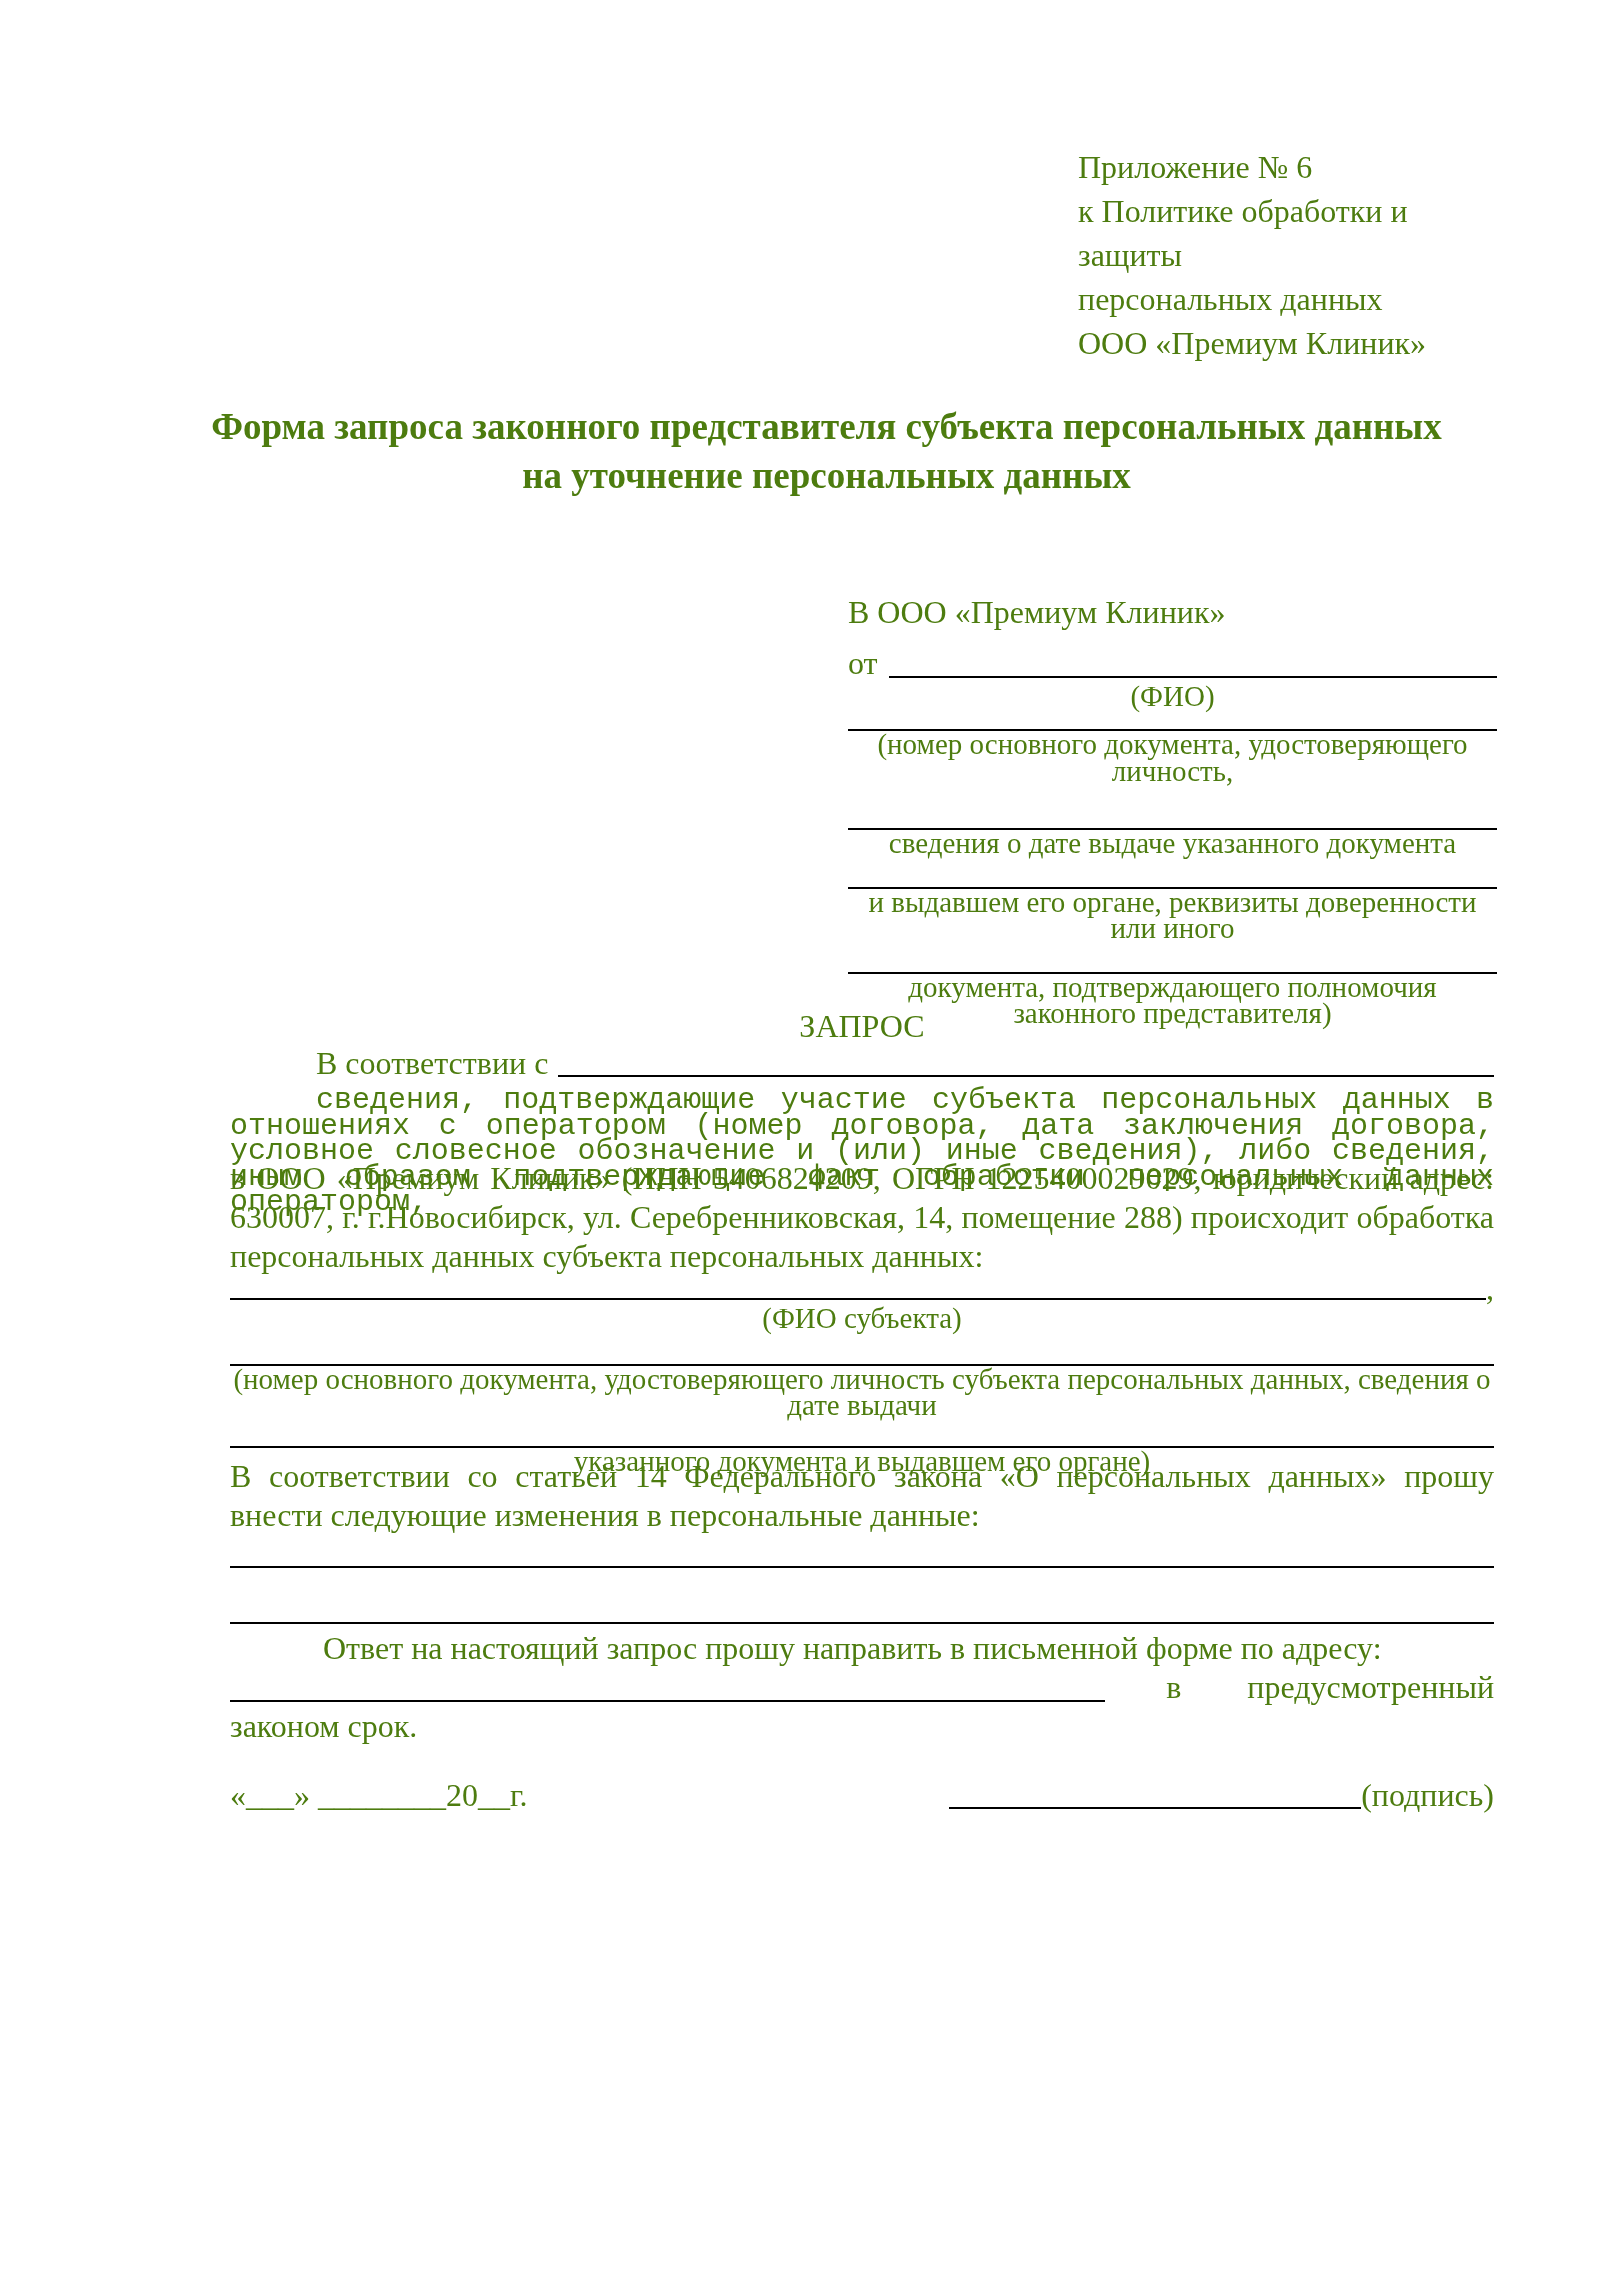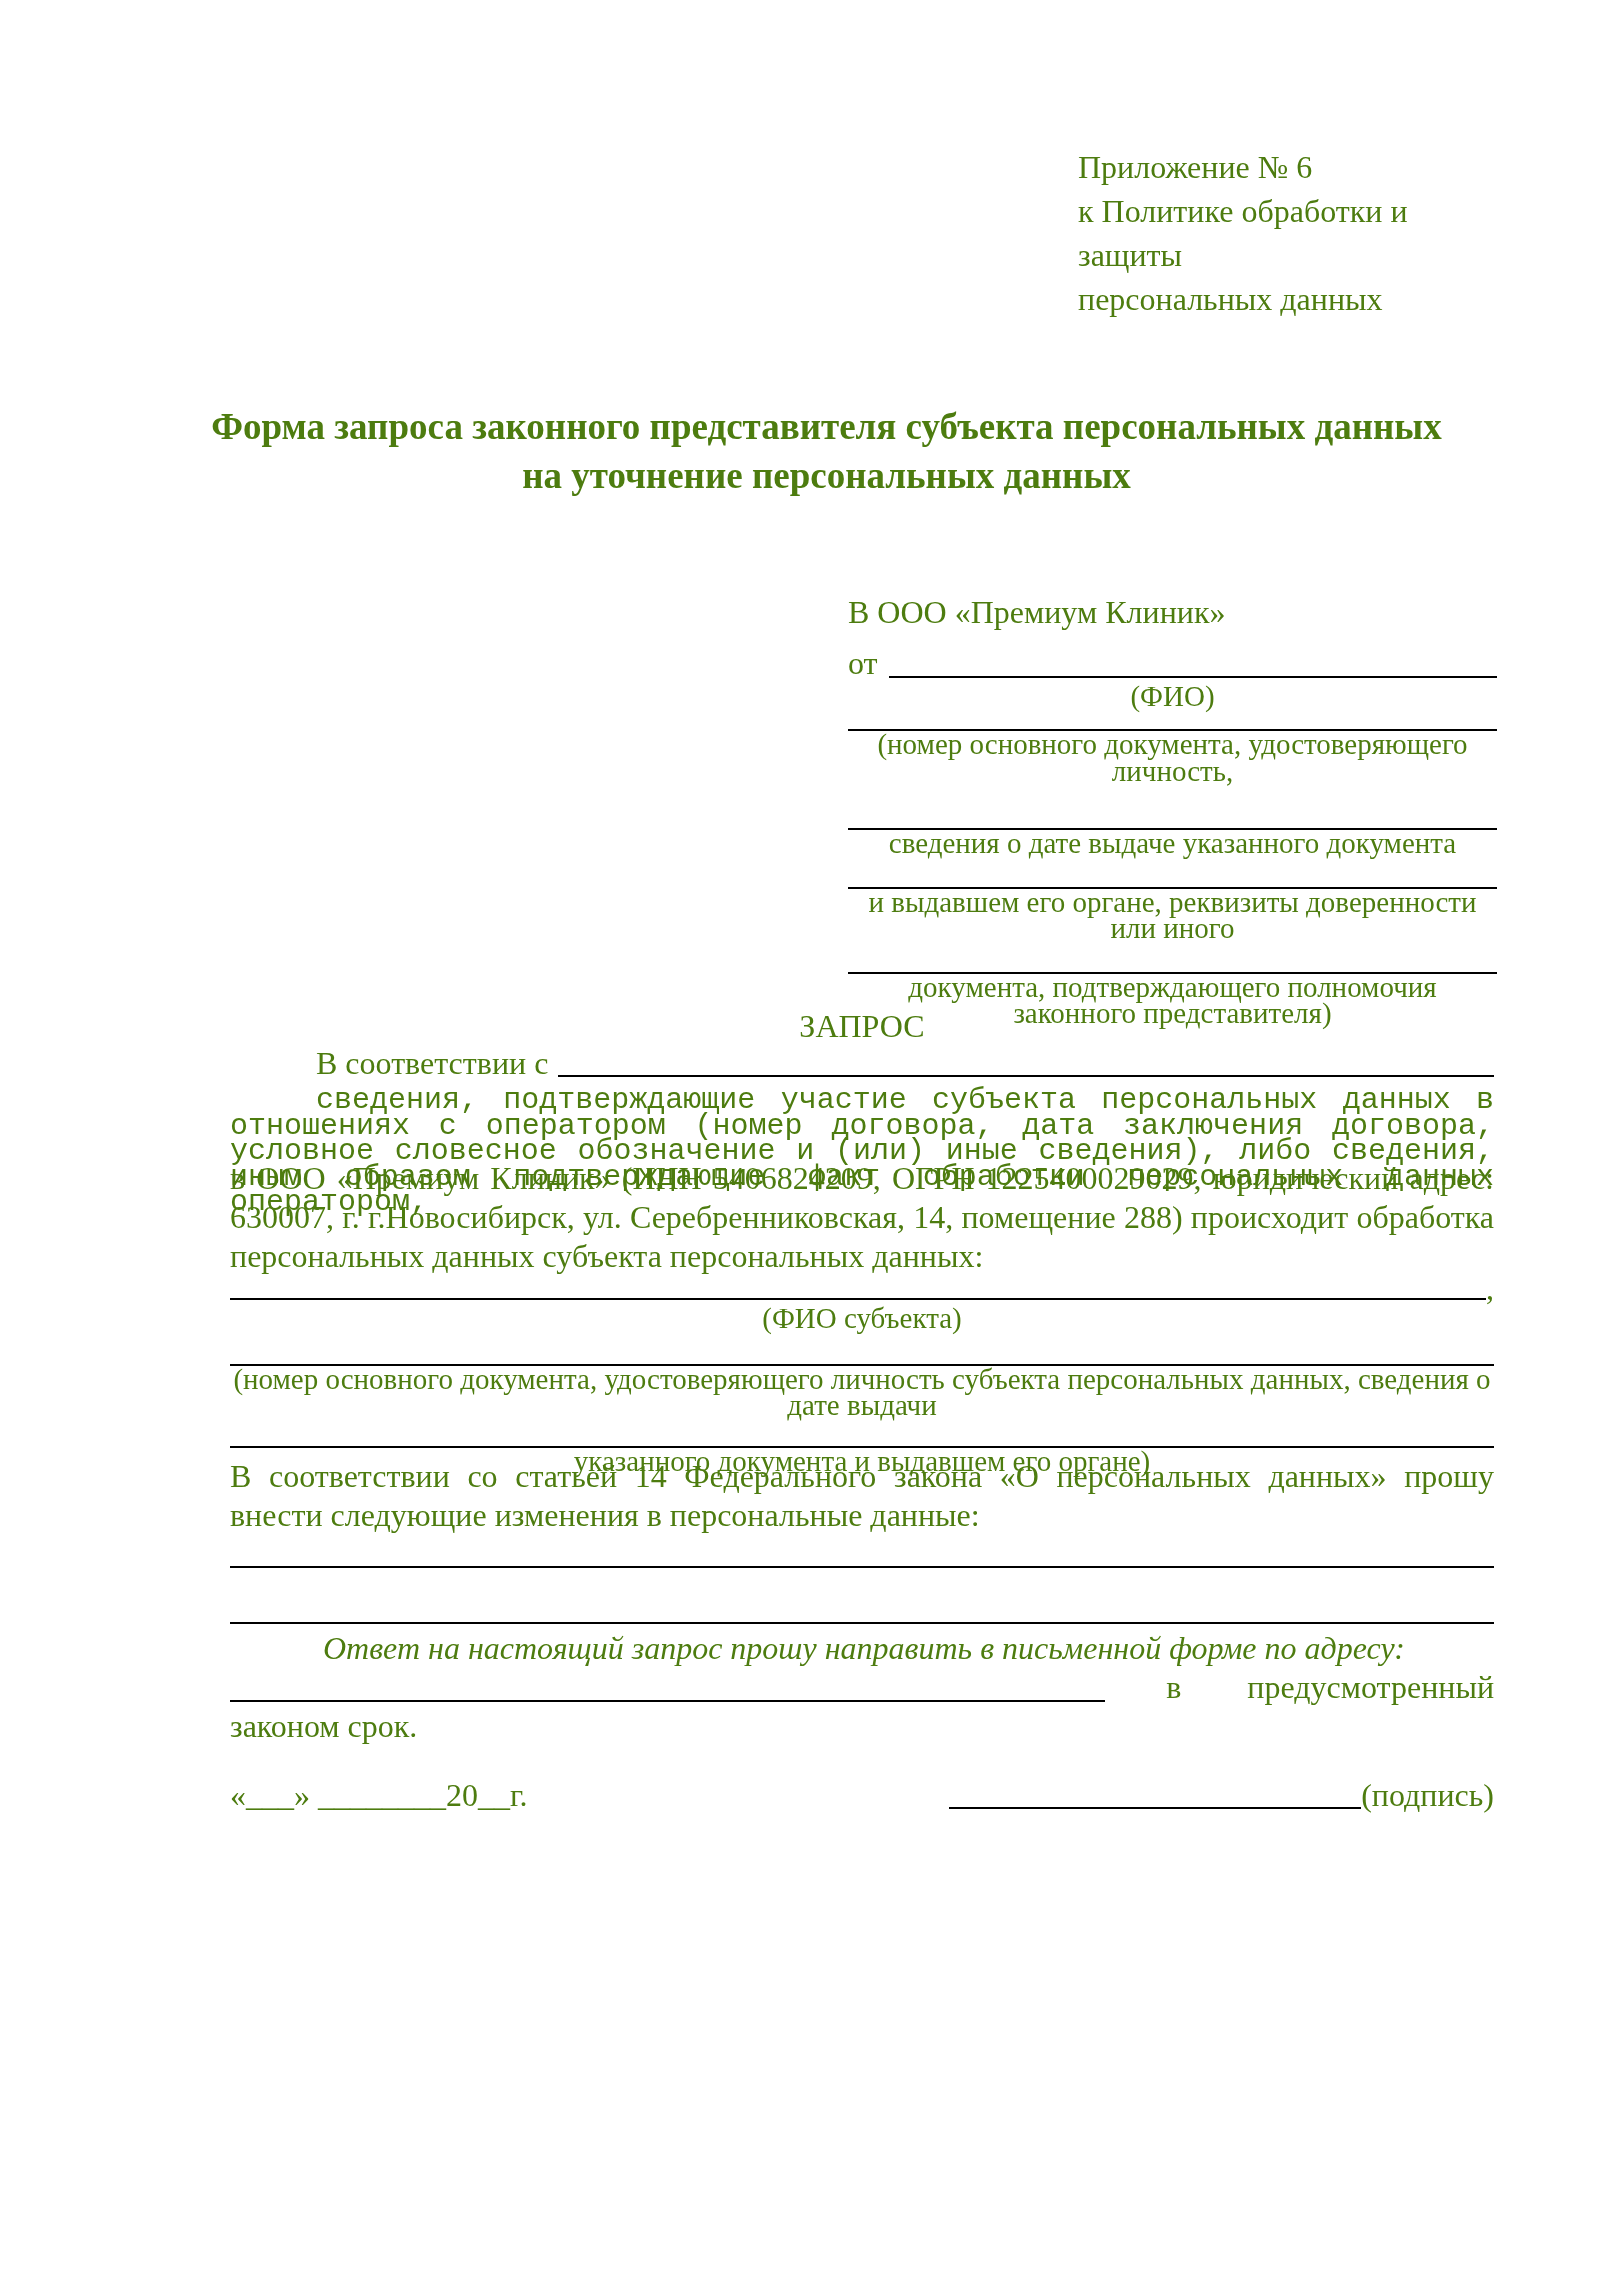--- a/index.html
+++ b/index.html
@@ -126,21 +126,21 @@
   .blank-a { top: 1527px; }
   .blank-b { top: 1583px; }
 
   .answer-block {
     position: absolute;
     left: 230px;
     top: 1629px;
     width: 1264px;
     line-height: 39px;
   }
-  .answer-line1 { text-indent: 93px; font-style: italic; }
+  .answer-line1 { text-indent: 93px; }
   .answer-row { display: flex; align-items: flex-end; height: 39px; }
   .answer-row .mid1 { margin-left: 61px; }
   .answer-row .mid2 { margin-left: 66px; }
 
   .footer-row {
     position: absolute;
     left: 230px;
     top: 1776px;
     width: 1264px;
     display: flex;
@@ -152,20 +152,21 @@
 </style>
 </head>
 <body>
 
 <div class="page">
 
   <div class="header-block">
     <div>Приложение № 6</div>
     <div>к Политике обработки и защиты</div>
     <div>персональных данных</div>
+    <div>ООО «Премиум Клиник»</div>
   </div>
 
   <div class="doc-title">
     <div>Форма запроса законного представителя субъекта персональных данных</div>
     <div>на уточнение персональных данных</div>
   </div>
 
   <div class="addressee">
     <div>В ООО «Премиум Клиник»</div>
     <div class="from-row">

